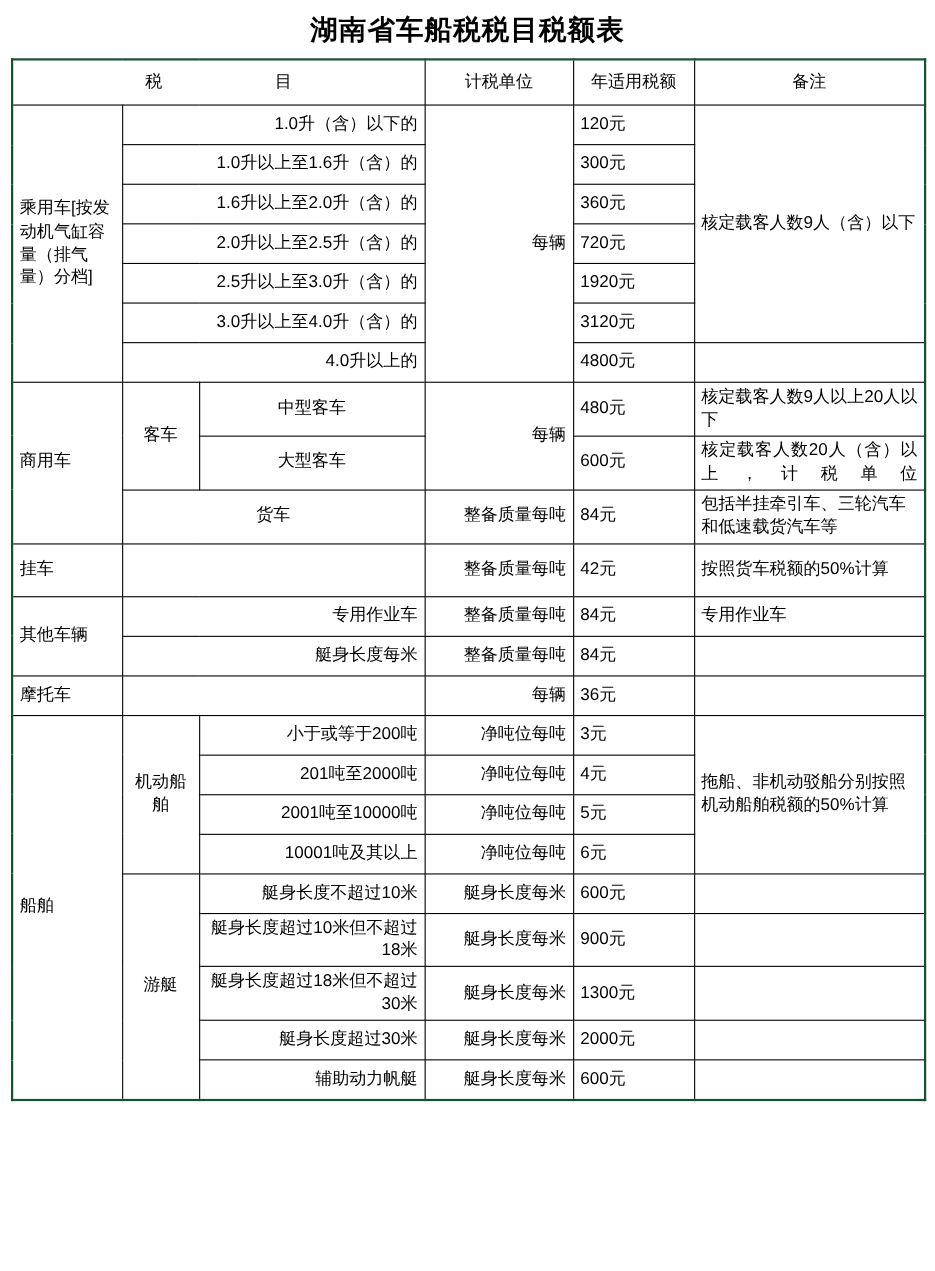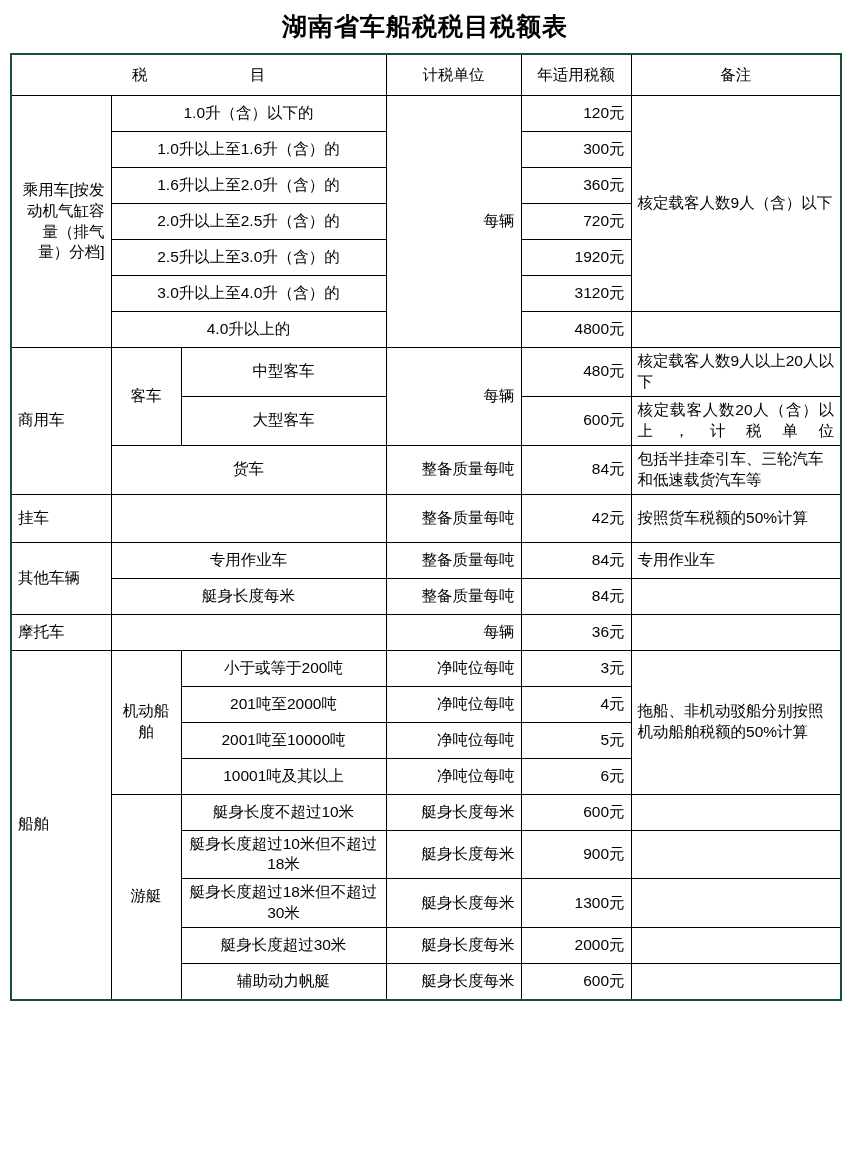--- a/index.html
+++ b/index.html
@@ -50,39 +50,39 @@
   .hdr {
     text-align: center;
     font-size: 17px;
     height: 34px;
   }
   .hdr.spaced {
     letter-spacing: 14px;
     text-indent: 14px;
   }
   .cat {
-    text-align: right;
+    text-align: left;
     font-size: 16px;
     line-height: 1.5;
   }
   .cat-center {
     text-align: left;
     font-size: 16px;
   }
   .sub {
     text-align: center;
     font-size: 16px;
   }
   .item {
-    text-align: center;
+    text-align: right;
     font-size: 15.5px;
     padding-left: 8px;
   }
   .unit { text-align: right; font-size: 15.5px; }
-  .amt  { text-align: right; font-size: 15.5px; }
+  .amt  { text-align: left; font-size: 15.5px; }
   .note { text-align: left; font-size: 15.5px; line-height: 1.45; padding: 4px 6px; }
   .justify {
     text-align: justify;
     text-align-last: justify;
   }
   .rowh { height: 36px; }
   .rowh2 { height: 48px; }
 </style>
 </head>
 <body>

